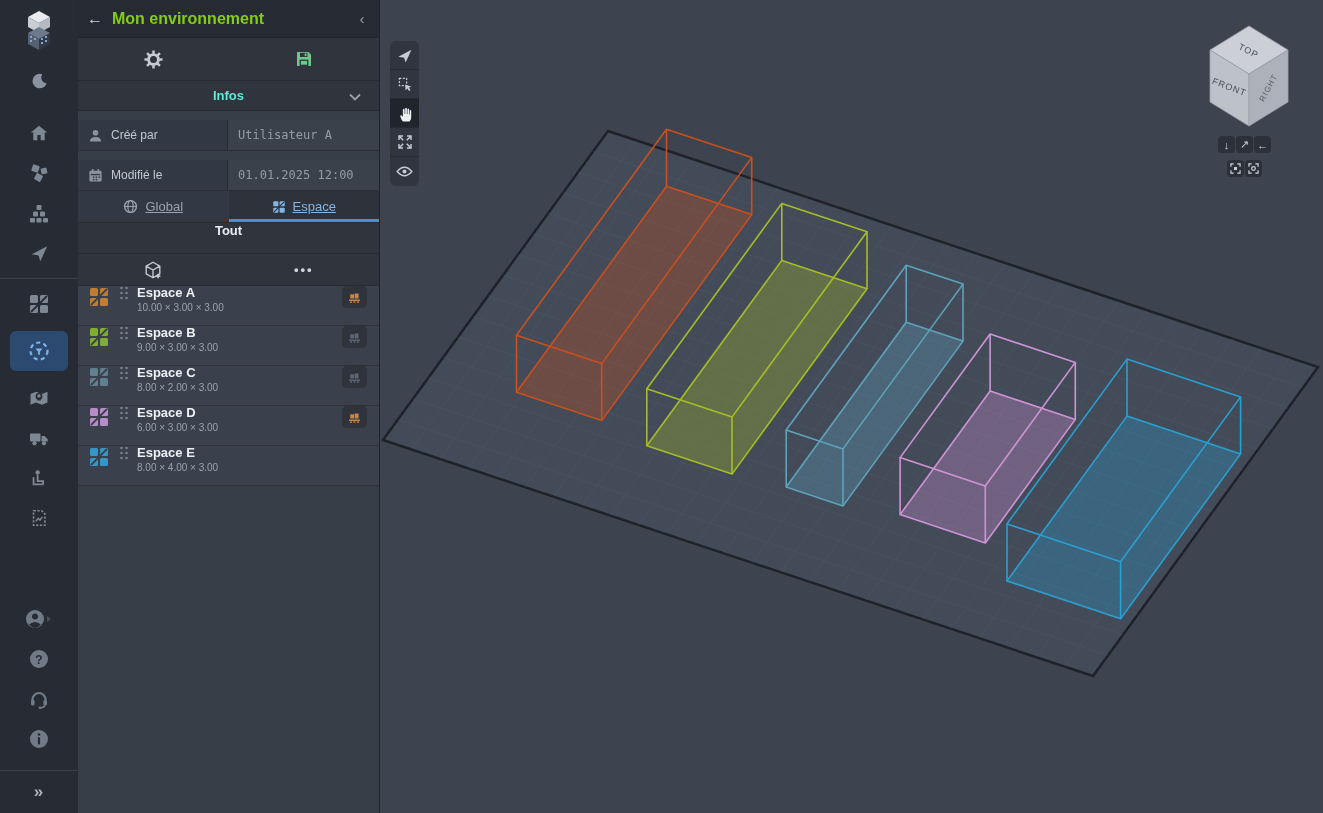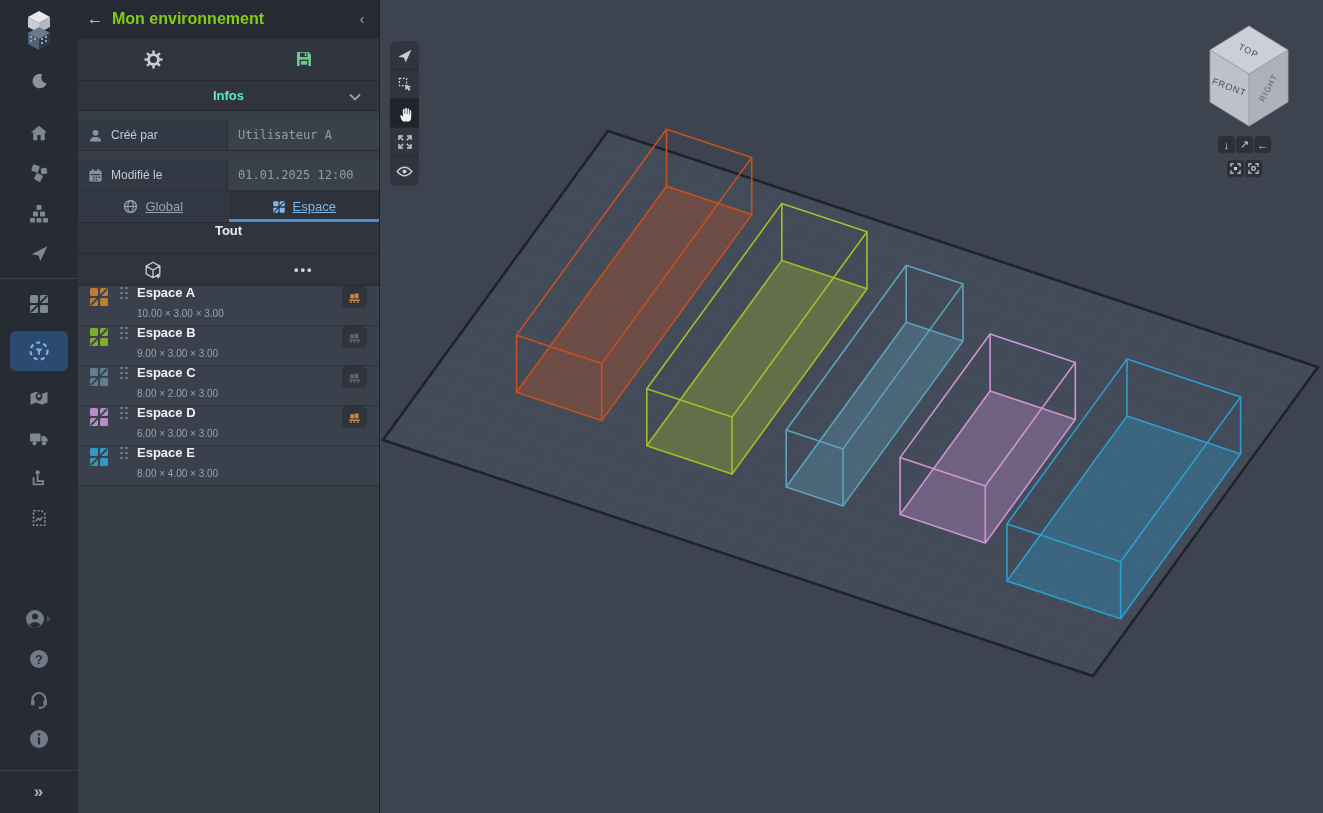--- a/index.html
+++ b/index.html
@@ -48,21 +48,21 @@
             justify-content:center;font-size:13px;font-weight:bold;flex:none;cursor:pointer;}
   .p-listtools{height:31px;background:#2f343d;border-bottom:1px solid #262b33;display:flex;flex:none;}
   .p-listtools .half{flex:1;display:flex;align-items:center;justify-content:center;color:#c6ccd4;cursor:pointer;}
   .dots{font-size:13px;font-weight:bold;letter-spacing:2px;color:#cfd4da;}
   .lrow{height:39px;background:#3a414c;border-bottom:1px solid #2c313a;display:flex;
         align-items:flex-start;flex:none;cursor:pointer;}
   .cube-ic{margin-left:10px;flex:none;}
   .drag{margin-left:9px;flex:none;cursor:grab;}
   .ltxt{flex:1;margin-left:8px;line-height:1.1;min-width:0;}
   .lname{font-size:13px;font-weight:bold;color:#eef1f4;}
-  .ldims{font-size:10px;color:#9aa3ad;margin-top:8px;}
+  .ldims{font-size:10px;color:#9aa3ad;margin-top:2px;}
   .action{width:25px;height:22px;margin-right:12px;border:none;border-radius:5px;background:#2e333c;
           display:flex;align-items:center;justify-content:center;cursor:pointer;flex:none;padding:0;}
   .action.warm{color:#c98440;}
   .action.dim{color:#5b6573;}
   .p-empty{flex:1;background:#373d47;}
 
   
   .viewport{position:absolute;left:379px;top:0;width:944px;height:813px;background:#3d4450;}
   #scene{position:absolute;left:0;top:0;}
   .vp-toolbar{position:absolute;left:11px;top:41px;width:29px;display:flex;flex-direction:column;

